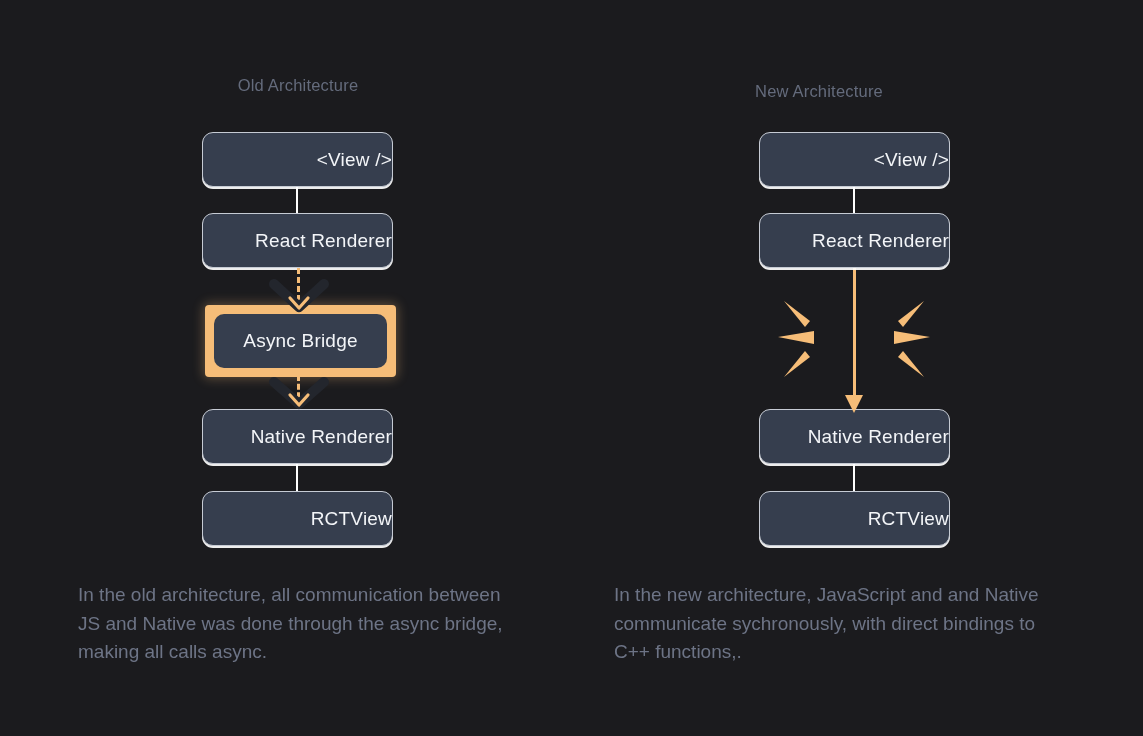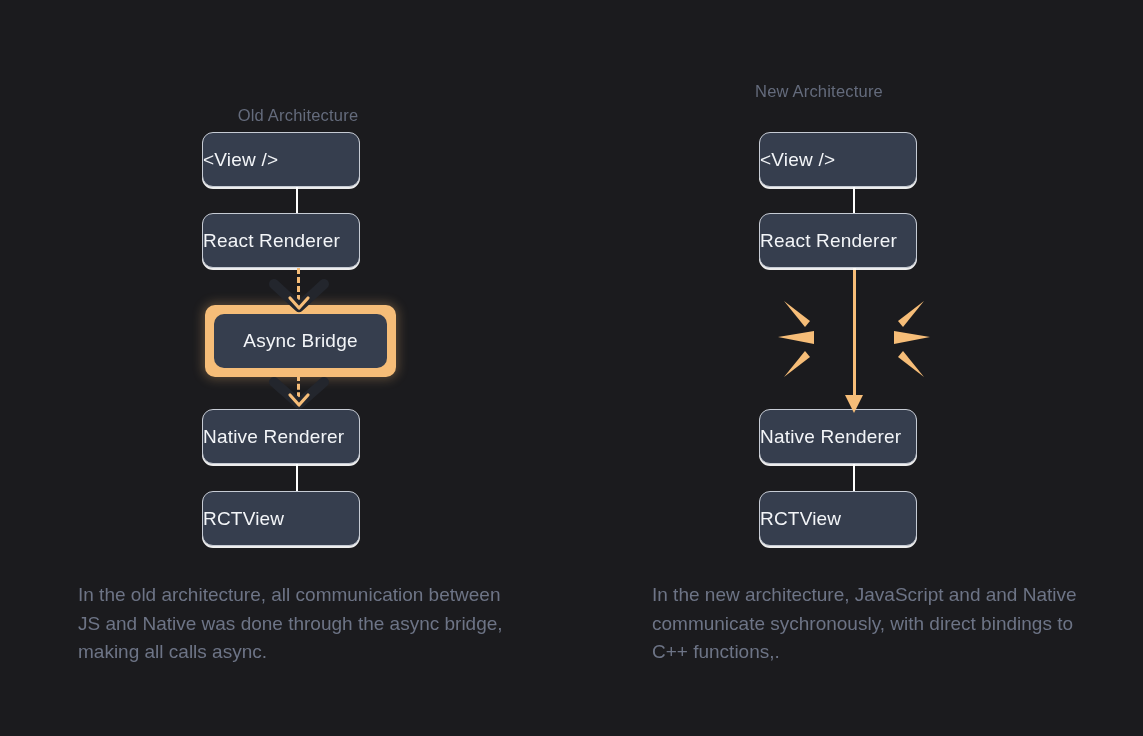--- a/index.html
+++ b/index.html
@@ -23,52 +23,52 @@
 
   
   .col-header {
     position: absolute;
     color: #646b7c;
     font-size: 16.5px;
     letter-spacing: 0.2px;
     white-space: nowrap;
     text-align: center;
   }
-  #hdr-old  { left: 202px; top: 76px;  width: 192px; margin-top: 30px; }
+  #hdr-old  { left: 202px; top: 76px;  width: 192px; }
   #hdr-new  { left: 723px; top: 82px;  width: 192px; }
 
   
   .node {
     position: absolute;
-    width: 158px;
+    width: 191px;
     height: 55px;
     box-sizing: border-box;
     background: #363e4e;
     border: 1.6px solid #c6cbd4;
     border-radius: 11px;
     box-shadow: 0 2px 0 0 rgba(255,255,255,0.92);
     display: flex;
     align-items: center;
-    justify-content: flex-start;
+    justify-content: flex-end;
     z-index: 3;
   }
   .node-label {
     color: #f3f5f8;
     font-size: 19px;
     letter-spacing: 0.2px;
     white-space: nowrap;
   }
 
   
   .node-ring {
     position: absolute;
     width: 191px;
     height: 72px;
     box-sizing: border-box;
-    border-radius: 10px;
+    border-radius: 4px;
     background: #f6bd78;
     box-shadow: 0 0 11px 2px rgba(246,189,120,0.30);
     z-index: 3;
     display: flex;
     align-items: center;
     justify-content: center;
   }
   .node-ring .inner {
     width: 173px;
     height: 54px;
@@ -120,21 +120,21 @@
 
   
   .caption {
     position: absolute;
     color: #6d7486;
     font-size: 19px;
     line-height: 28.5px;
     text-align: left;
   }
   #cap-old { left: 78px;  top: 581px; width: 442px; }
-  #cap-new { left: 652px; top: 581px; width: 448px; }
+  #cap-new { left: 614px; top: 581px; width: 448px; }
 </style>
 </head>
 <body>
 
 <div class="stage">
 
   <div class="col-header" id="hdr-old">Old Architecture</div>
 
   <div class="col-header" id="hdr-new">New Architecture</div>
 

